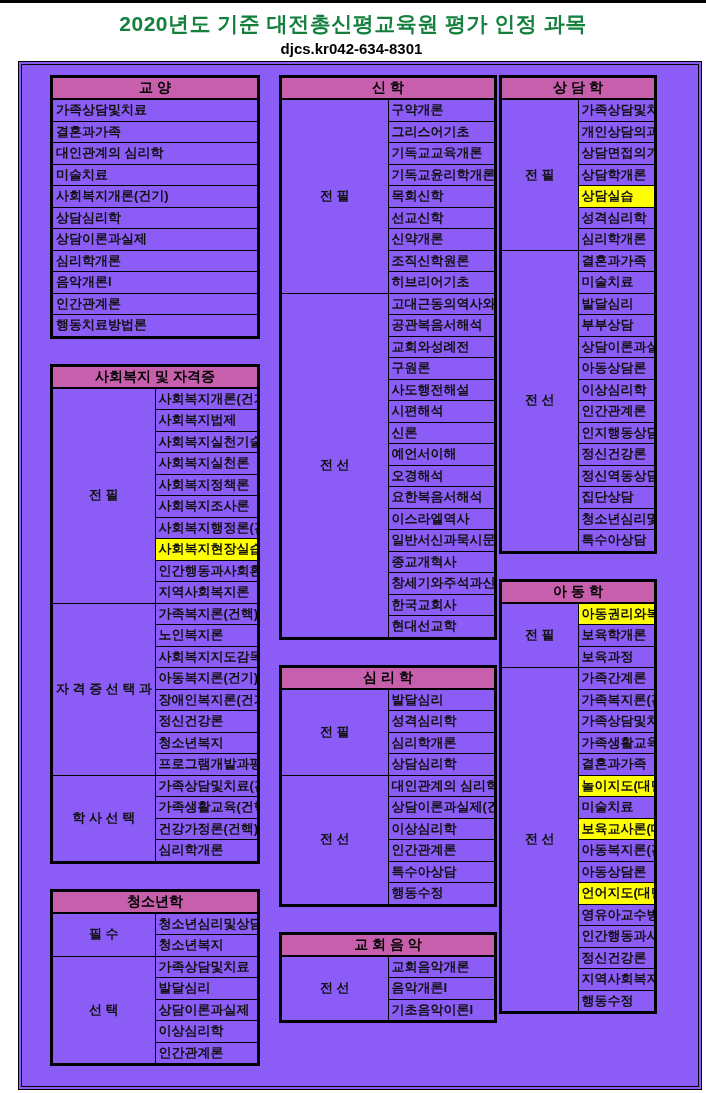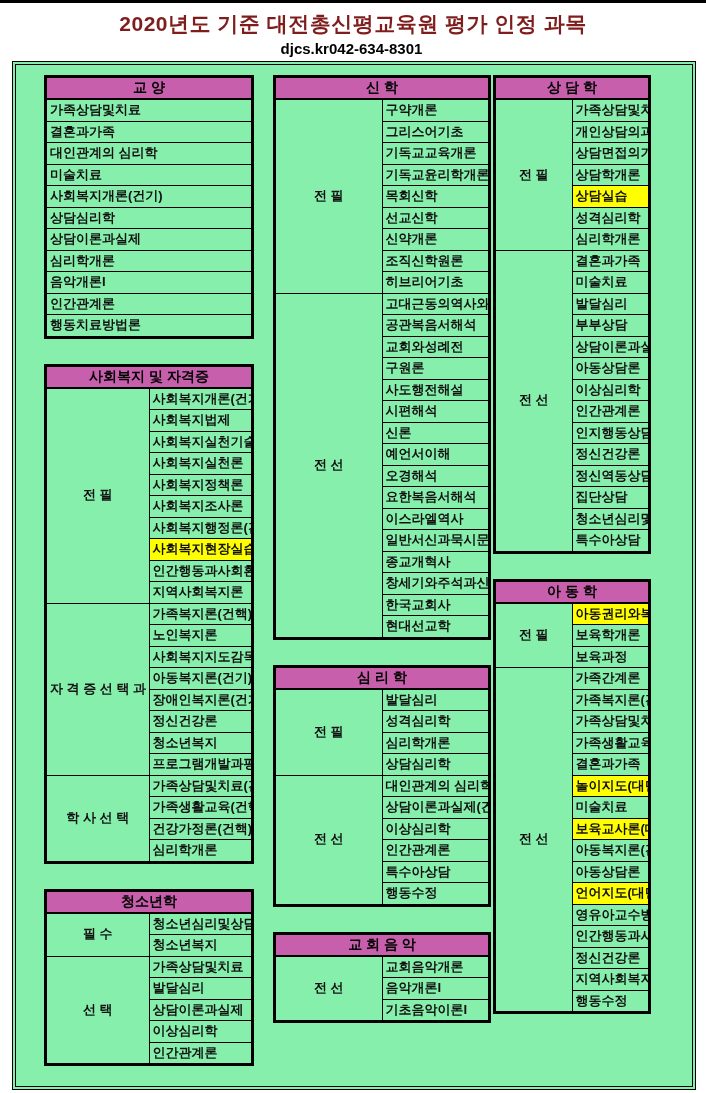--- a/index.html
+++ b/index.html
@@ -4,29 +4,29 @@
 <style>
   html,body{margin:0;padding:0;background:#fff;}
   body{
     width:706px;height:1093px;position:relative;
     font-family:"Liberation Sans","DejaVu Sans",sans-serif;
     color:#111;overflow:hidden;
     border-top:3px solid #000;box-sizing:border-box;
   }
   .title{
     text-align:center;font-size:21px;font-weight:800;
-    margin-top:7px;letter-spacing:0.5px;color:#7f1d1d;
+    margin-top:7px;letter-spacing:0.5px;color:#15803d;
   }
   .subheader{
     display:flex;justify-content:center;
     padding:2px 60px 0 57px;font-size:15px;font-weight:800;color:#000;
   }
   .sheet{
-    position:absolute;left:12px;top:58px;width:676px;height:1021px;
-    border:4px double #000;background:#86efac;
+    position:absolute;left:18px;top:58px;width:676px;height:1021px;
+    border:4px double #000;background:#8b5cf6;
   }
   .col{position:absolute;top:11px;}
   #col-0{left:29px;width:208px;}
   #col-1{left:258px;width:216px;}
   #col-2{left:478px;width:156px;}
   table.course-table{
     border-collapse:collapse;width:100%;
     margin-bottom:27px;table-layout:fixed;
   }
   table.course-table th{

